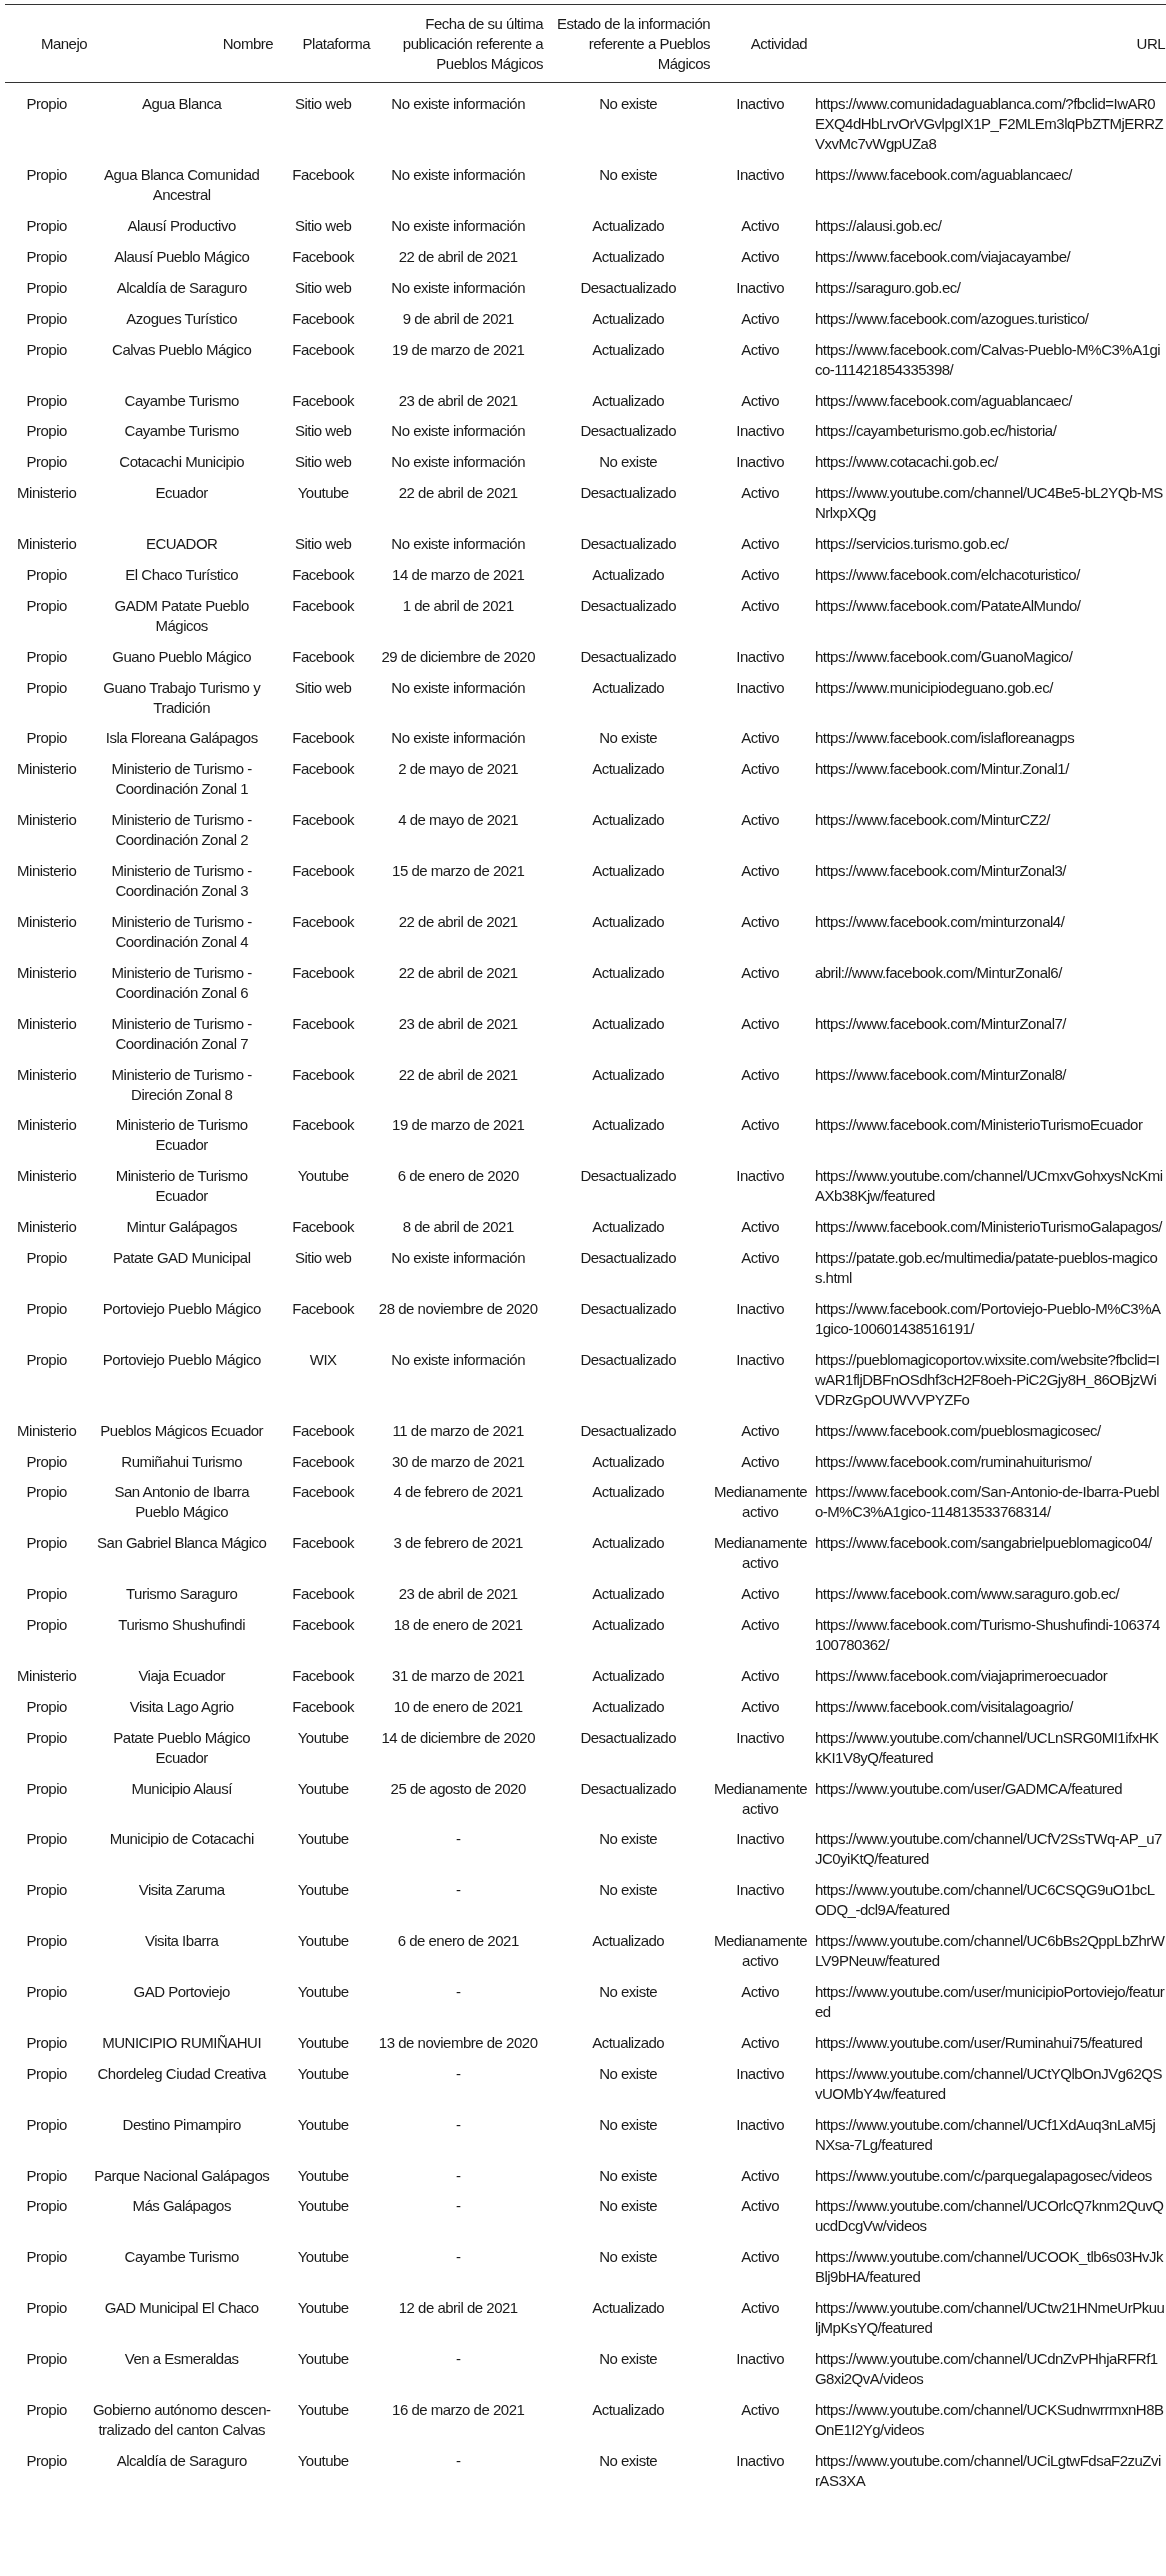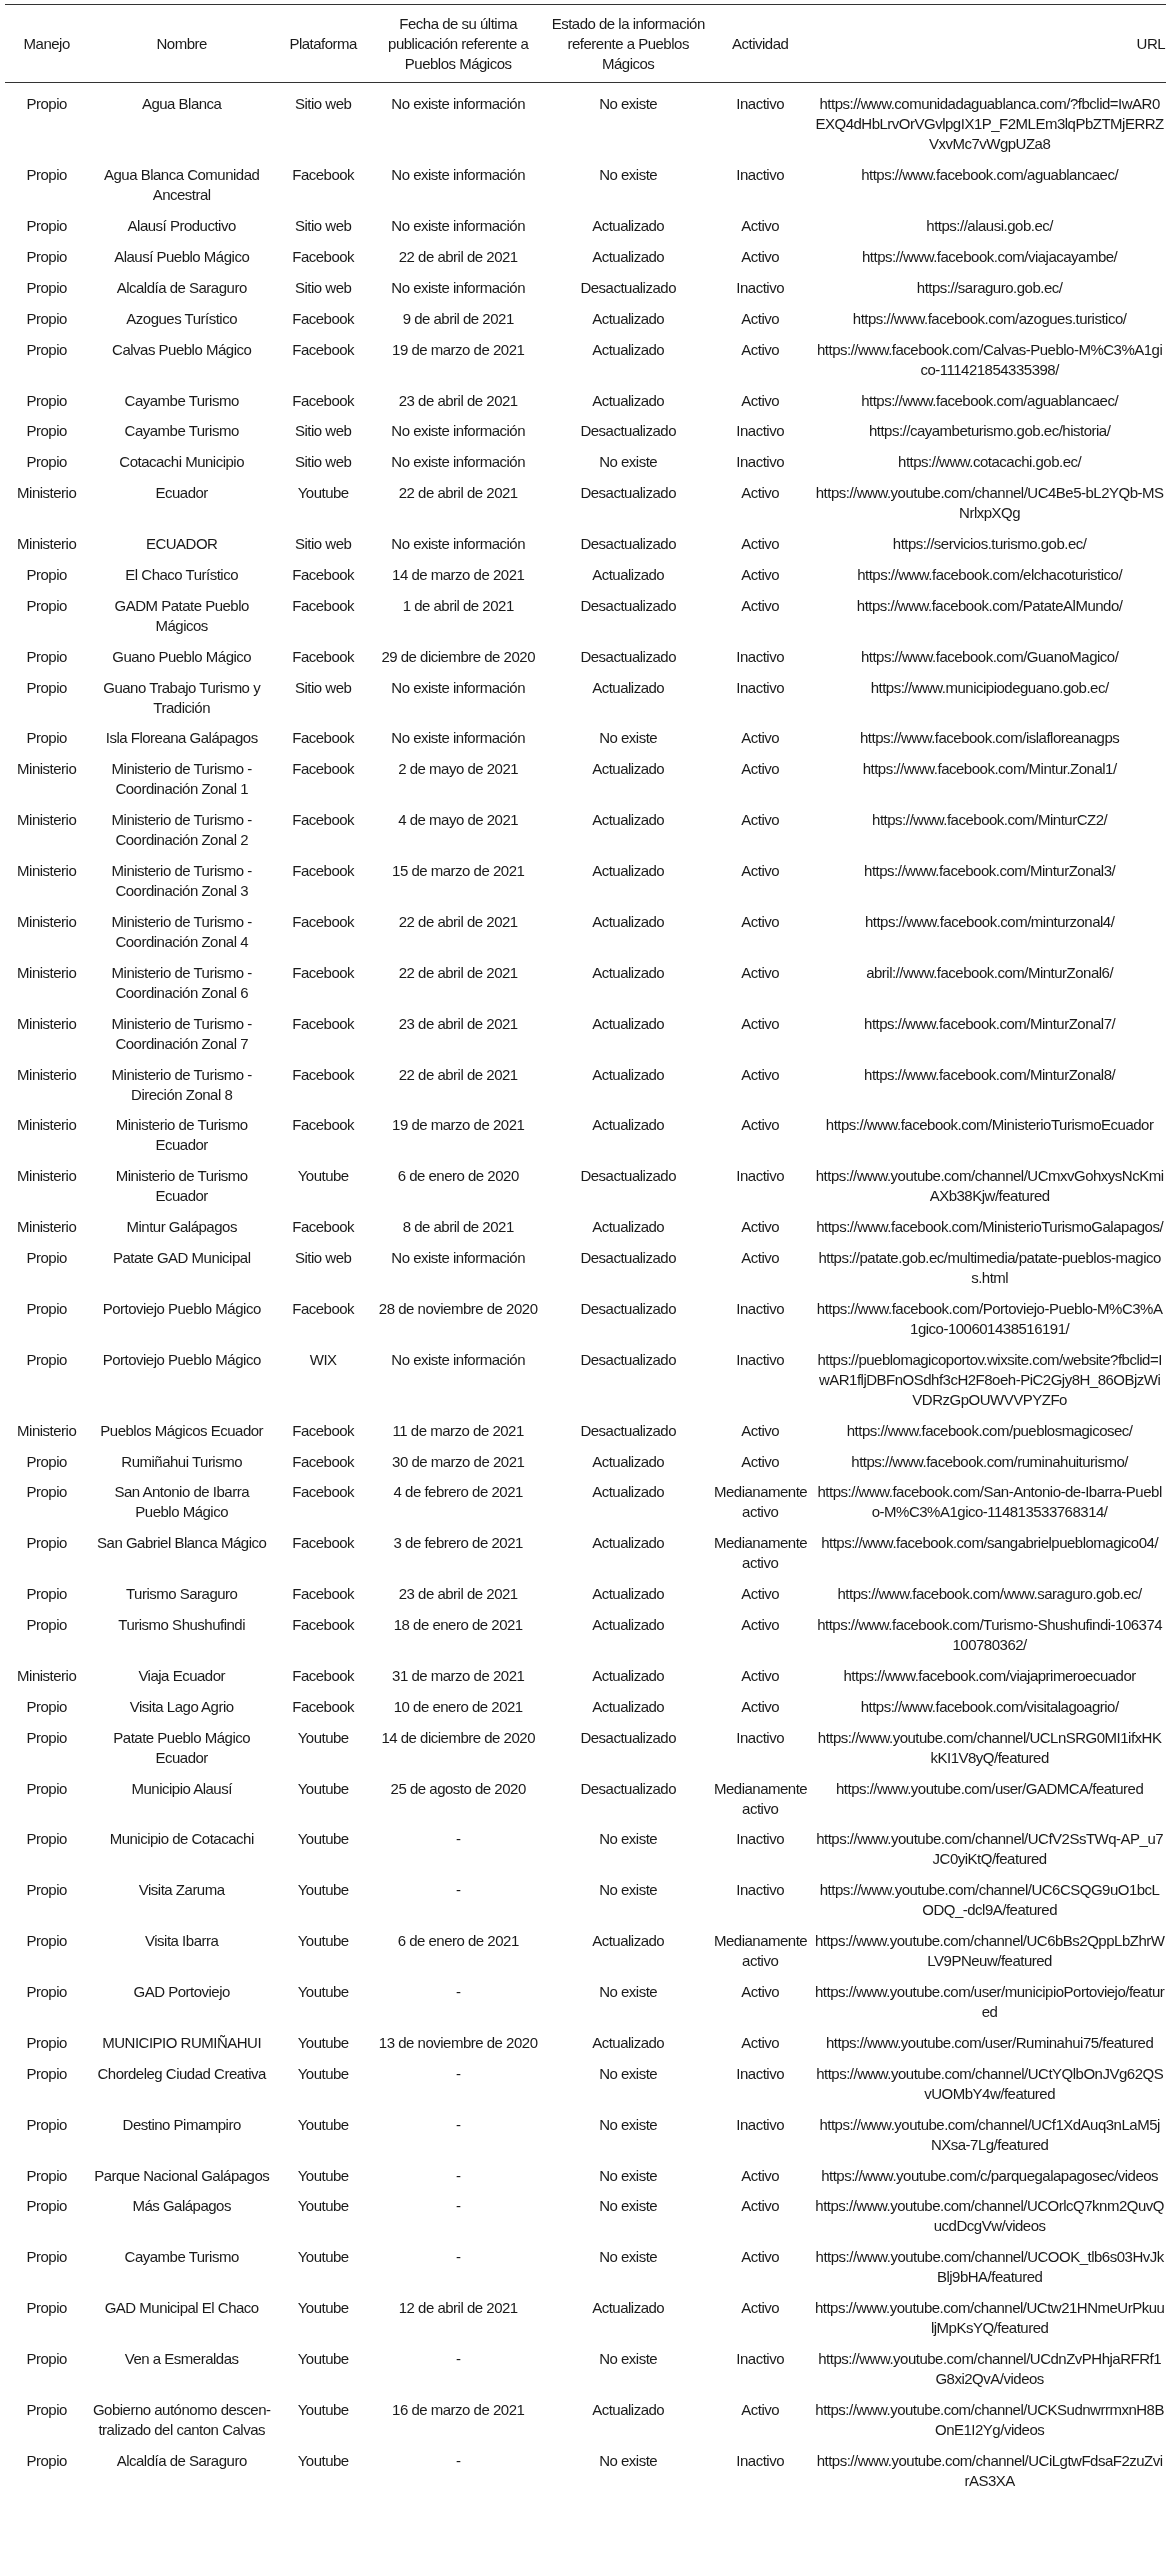--- a/index.html
+++ b/index.html
@@ -12,35 +12,35 @@
   }
   .wrap { padding: 3.9px 4.7px 0 4.7px; }
   table {
     width: 1162px;
     border-collapse: collapse;
     table-layout: fixed;
   }
   thead tr { border-top: 1.6px solid #333; border-bottom: 1.6px solid #333; }
   th {
     font-weight: normal;
-    text-align: center;
+    text-align: right;
     vertical-align: middle;
     line-height: 20px;
     padding: 7.8px 1.6px;
     height: 62px;
   }
   th.url-h { text-align: right; }
   td {
     text-align: center;
     vertical-align: top;
     line-height: 20px;
     padding: 4.7px 2.3px 6.2px 2.3px;
   }
   td.url {
-    text-align: center;
+    text-align: left;
     padding-left: 6.2px;
     word-break: break-all;
     overflow-wrap: anywhere;
   }
   col.c1 { width: 84px; }
   col.c2 { width: 186px; }
   col.c3 { width: 97px; }
   col.c4 { width: 173px; }
   col.c5 { width: 167px; }
   col.c6 { width: 97px; }

